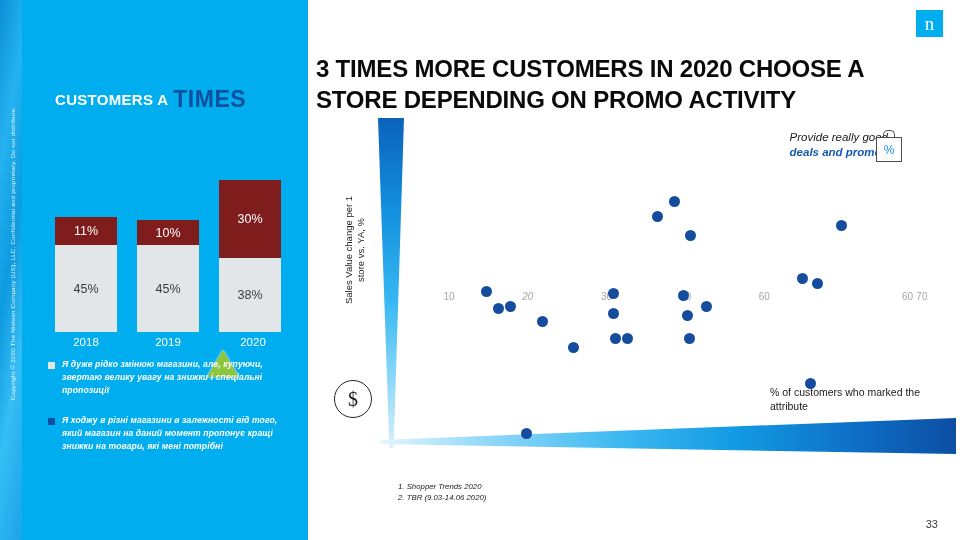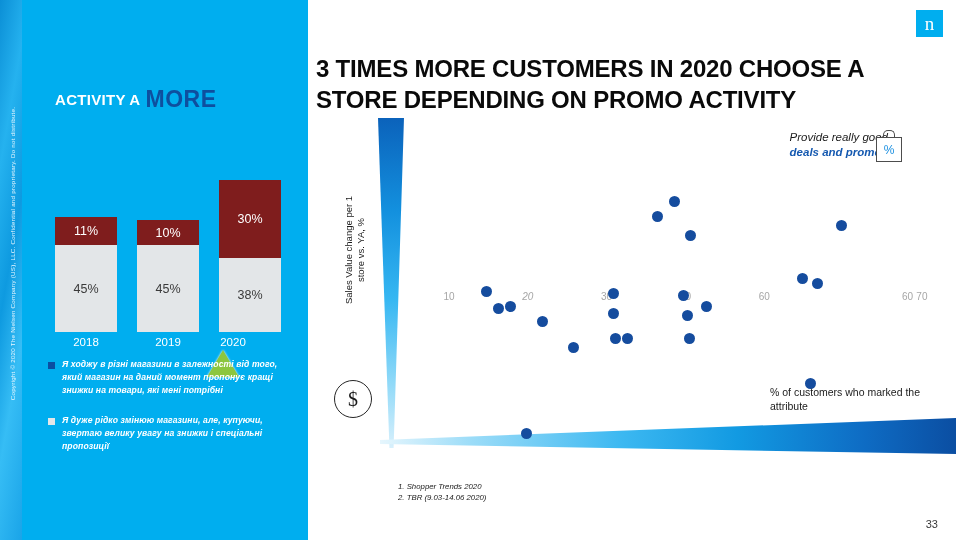--- a/index.html
+++ b/index.html
@@ -159,54 +159,54 @@
 </head>
 <body>
 
 <div class="slide">
 
   <div class="left-panel">
     <div class="left-edge"></div>
     <div class="copyright">Copyright © 2020 The Nielsen Company (US), LLC. Confidential and proprietary. Do not distribute.</div>
 
     <div class="panel-head">
-      <span class="l2"><span>ACTIVITY A</span><span class="store">MORE</span></span>
+      <span class="l2"><span>CUSTOMERS A</span><span class="store">TIMES</span></span>
     </div>
 
     <div class="bars">
 
       <div class="bar-col" style="left:0;height:115px;">
         <div class="seg-top" style="height:28px;">11%</div>
         <div class="seg-bot" style="height:87px;">45%</div>
       </div>
       <div class="bar-label" style="left:0;">2018</div>
 
       <div class="bar-col" style="left:82px;height:112px;text-align:right;">
         <div class="seg-top" style="height:25px;">10%</div>
         <div class="seg-bot" style="height:87px;">45%</div>
       </div>
       <div class="bar-label" style="left:82px;">2019</div>
 
       <div class="bar-col" style="left:164px;height:152px;">
         <div class="seg-top" style="height:78px;">30%</div>
         <div class="seg-bot" style="height:74px;">38%</div>
       </div>
-      <div class="bar-label" style="left:147px;">2020</div>
+      <div class="bar-label" style="left:167px;">2020</div>
 
       <div class="tri"></div>
     </div>
 
     <div class="legend">
+      <div class="legend-row">
+        <div class="legend-sw light"></div>
+        <div class="legend-txt">Я дуже рідко змінюю магазини, але, купуючи, звертаю велику увагу на знижки і спеціальні пропозиції</div>
+      </div>
       <div class="legend-row">
         <div class="legend-sw dark"></div>
         <div class="legend-txt">Я ходжу в різні магазини в залежності від того, який магазин  на даний момент пропонує кращі знижки на товари, які мені потрібні</div>
-      </div>
-      <div class="legend-row">
-        <div class="legend-sw light"></div>
-        <div class="legend-txt">Я дуже рідко змінюю магазини, але, купуючи, звертаю велику увагу на знижки і спеціальні пропозиції</div>
       </div>
     </div>
   </div>
 
   <div class="logo">
     <span>n</span>
   </div>
 
   <div class="title">3 TIMES MORE CUSTOMERS IN 2020 CHOOSE A STORE DEPENDING ON PROMO ACTIVITY</div>
 

